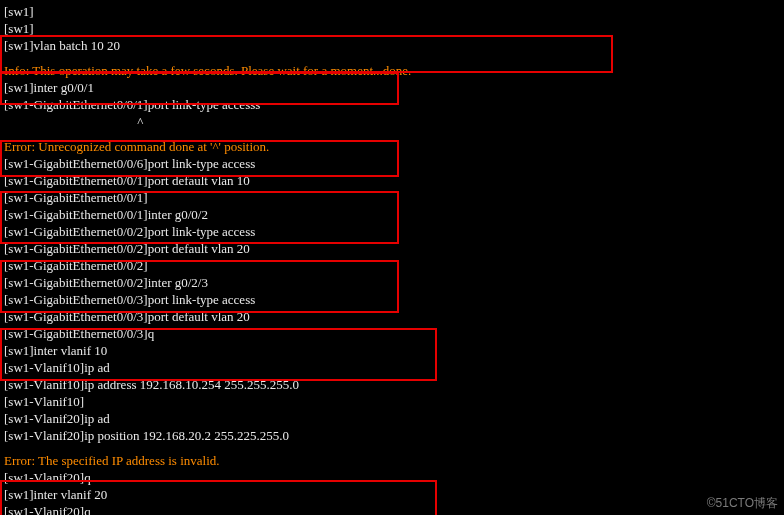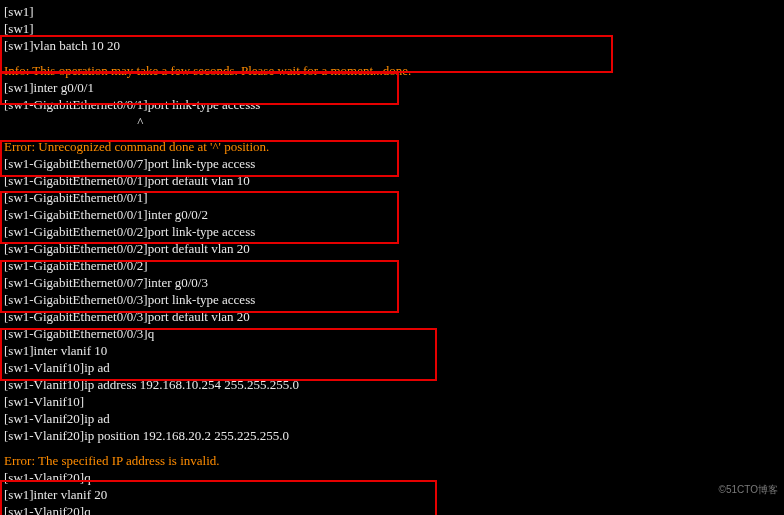--- a/index.html
+++ b/index.html
@@ -18,46 +18,46 @@
   .line { white-space: pre; font-family: Liberation Serif, serif; }
   .orange { color: #ff8c00; margin-top: 8px; }
   .box {
     border: 2px solid #e60000;
     position: absolute;
     pointer-events: none;
   }
   .watermark {
     position: absolute;
     right: 6px;
-    bottom: 17px;
+    bottom: 3px;
     color: #7a7a7a;
-    font-size: 10px;
+    font-size: 12px;
     font-family: sans-serif;
   }
 </style>
 </head>
 <body>
 
 <div id="terminal">
     <div class="line ">[sw1]</div>
     <div class="line ">[sw1]</div>
     <div class="line ">[sw1]vlan batch 10 20</div>
     <div class="line orange">Info: This operation may take a few seconds. Please wait for a moment...done.</div>
     <div class="line ">[sw1]inter g0/0/1</div>
     <div class="line ">[sw1-GigabitEthernet0/0/1]port link-type accesss</div>
     <div class="line ">                                         ^</div>
     <div class="line orange">Error: Unrecognized command done at '^' position.</div>
-    <div class="line ">[sw1-GigabitEthernet0/0/7]port link-type access</div>
+    <div class="line ">[sw1-GigabitEthernet0/0/6]port link-type access</div>
     <div class="line ">[sw1-GigabitEthernet0/0/1]port default vlan 10</div>
     <div class="line ">[sw1-GigabitEthernet0/0/1]</div>
     <div class="line ">[sw1-GigabitEthernet0/0/1]inter g0/0/2</div>
     <div class="line ">[sw1-GigabitEthernet0/0/2]port link-type access</div>
     <div class="line ">[sw1-GigabitEthernet0/0/2]port default vlan 20</div>
     <div class="line ">[sw1-GigabitEthernet0/0/2]</div>
-    <div class="line ">[sw1-GigabitEthernet0/0/7]inter g0/0/3</div>
+    <div class="line ">[sw1-GigabitEthernet0/0/2]inter g0/2/3</div>
     <div class="line ">[sw1-GigabitEthernet0/0/3]port link-type access</div>
     <div class="line ">[sw1-GigabitEthernet0/0/3]port default vlan 20</div>
     <div class="line ">[sw1-GigabitEthernet0/0/3]q</div>
     <div class="line ">[sw1]inter vlanif 10</div>
     <div class="line ">[sw1-Vlanif10]ip ad</div>
     <div class="line ">[sw1-Vlanif10]ip address 192.168.10.254 255.255.255.0</div>
     <div class="line ">[sw1-Vlanif10]</div>
     <div class="line ">[sw1-Vlanif20]ip ad</div>
     <div class="line ">[sw1-Vlanif20]ip position 192.168.20.2 255.225.255.0</div>
     <div class="line orange">Error: The specified IP address is invalid.</div>

